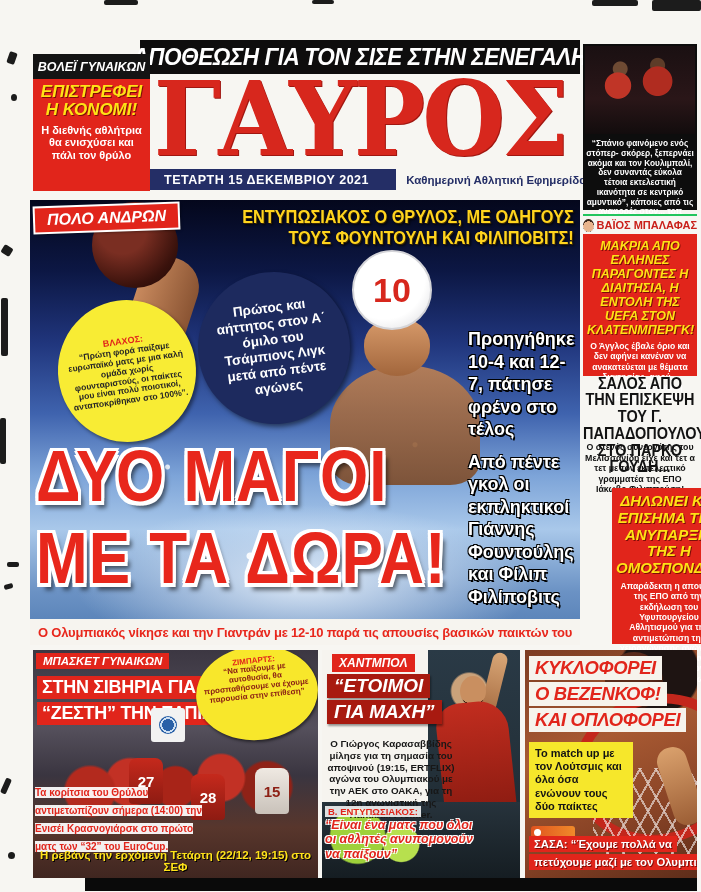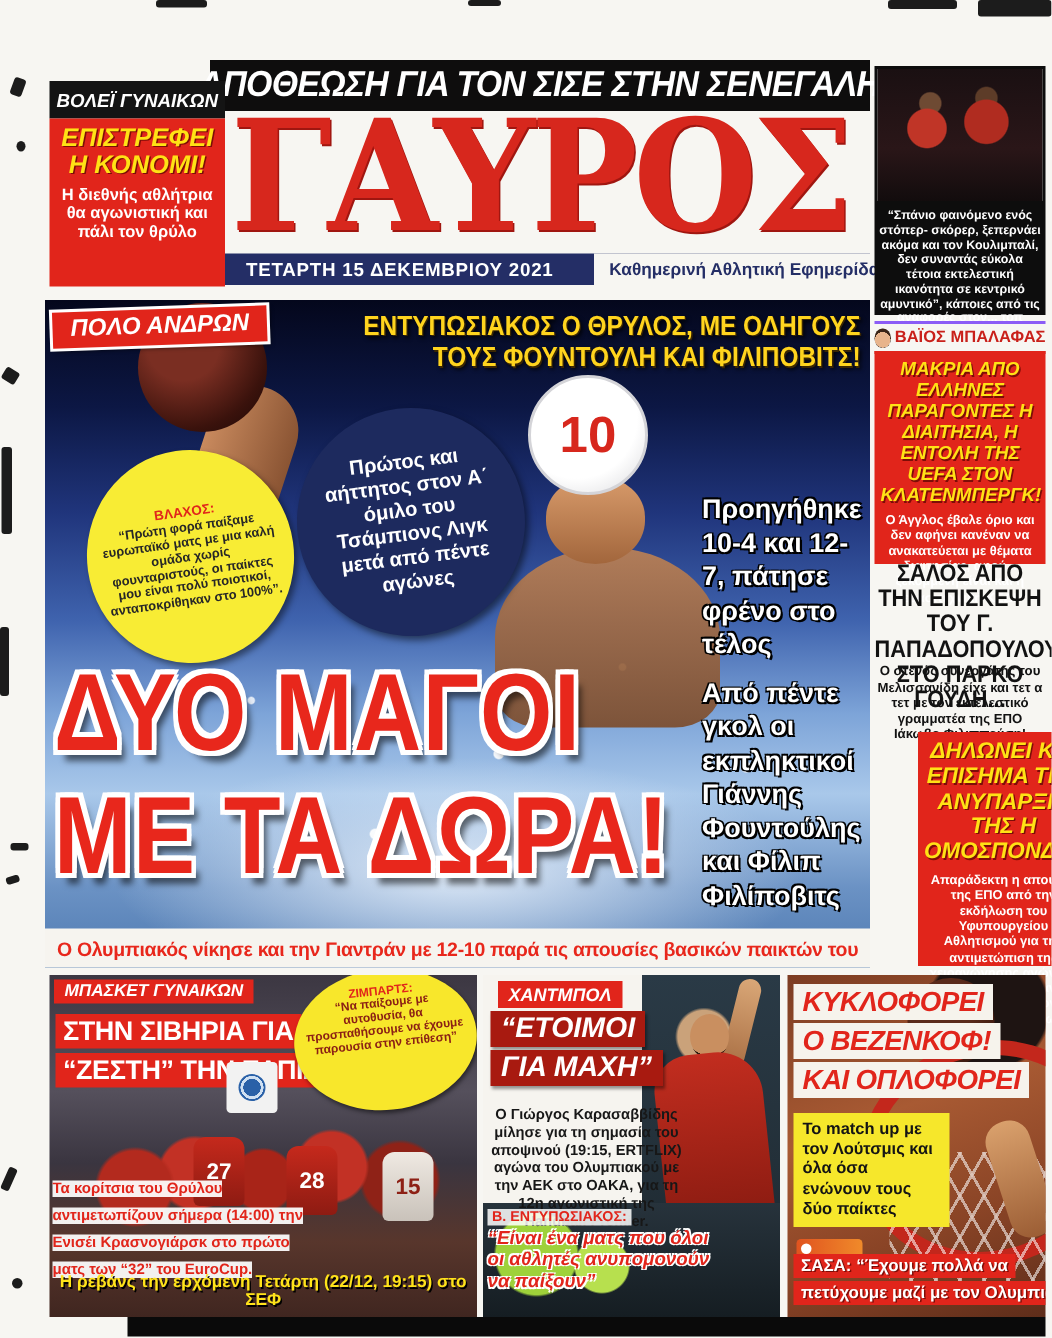--- a/index.html
+++ b/index.html
@@ -33,21 +33,21 @@
   .volley-box .b{margin-top:5px;font-weight:bold;font-size:11px;line-height:1.15;}
   .sb-photo{left:583px;top:44px;width:114px;height:92px;background:
       radial-gradient(circle at 30% 45%,#c03527 0 14%,transparent 15%),
       radial-gradient(circle at 66% 40%,#b02c20 0 16%,transparent 17%),
       radial-gradient(circle at 32% 26%,#6e4a33 0 7%,transparent 8%),
       radial-gradient(circle at 66% 22%,#5d3c28 0 7%,transparent 8%),
       linear-gradient(180deg,#1a1012 0%,#2a1618 60%,#120c0d 100%);
       border:2px solid #0d0d0d;box-sizing:border-box;}
   .sb-quote{left:583px;top:136px;width:114px;height:74px;background:#0d0d0d;color:#fff;
       font-weight:bold;font-size:8.3px;line-height:1.18;text-align:center;padding:3px 3px;box-sizing:border-box;}
-  .sb-col{left:583px;top:214px;width:114px;height:18px;background:#f7f6f2;border-top:2px solid #8b5cf6;
+  .sb-col{left:583px;top:214px;width:114px;height:18px;background:#f7f6f2;border-top:2px solid #22c55e;
       border-bottom:2px solid #c9201a;display:flex;align-items:center;justify-content:center;gap:3px;}
   .sb-col .nm{color:#c9201a;font-weight:bold;font-size:11px;white-space:nowrap;}
   .avatar{width:13px;height:13px;border-radius:50%;background:radial-gradient(circle at 50% 58%,#e8b48c 0 55%,#3a2417 56%);}
   .redbox{background:#e1251b;color:#fff;text-align:center;box-sizing:border-box;padding:5px 4px;}
   .redbox .yh{color:#ffe215;font-weight:bold;font-size:12.5px;line-height:1.12;font-style:italic;
       text-shadow:1px 1px 0 #7d0d07;}
   .redbox .wb{margin-top:4px;font-weight:bold;font-size:8.6px;line-height:1.2;}
   .sb-mid-h{left:583px;top:380px;width:114px;color:#121212;font-weight:bold;font-size:14.5px;
       line-height:1.05;text-align:center;transform:scaleY(1.1);}
   .sb-mid-b{left:583px;top:442px;width:114px;color:#121212;font-weight:bold;font-size:8.8px;
@@ -208,21 +208,21 @@
 <div class="abs datebar">
   <div class="d1">ΤΕΤΑΡΤΗ 15 ΔΕΚΕΜΒΡΙΟΥ 2021</div>
   <div class="d2">Καθημερινή Αθλητική Εφημερίδα</div>
 </div>
 
 <div class="abs volley-kicker">
   <span>ΒΟΛΕΪ ΓΥΝΑΙΚΩΝ</span>
 </div>
 <div class="abs volley-box">
   <div class="h">ΕΠΙΣΤΡΕΦΕΙ Η ΚΟΝΟΜΙ!</div>
-  <div class="b">Η διεθνής αθλήτρια θα αγωνιστική και πάλι τον θρύλο</div>
+  <div class="b">Η διεθνής αθλήτρια θα ενισχύσει και πάλι τον θρύλο</div>
 </div>
 
 <div class="abs sb-photo"></div>
 <div class="abs sb-quote">“Σπάνιο φαινόμενο ενός στόπερ- σκόρερ, ξεπερνάει ακόμα και τον Κουλιμπαλί, δεν συναντάς εύκολα τέτοια εκτελεστική ικανότητα σε κεντρικό αμυντικό”, κάποιες από τις αναφορές στον... τοπ σκόρερ του θρύλου</div>
 <div class="abs sb-col">
   <span class="avatar"></span>
   <span class="nm">ΒΑΪΟΣ ΜΠΑΛΑΦΑΣ</span>
 </div>
 <div class="abs redbox" style="left:583px;top:234px;width:114px;height:142px;">
   <div class="yh">ΜΑΚΡΙΑ ΑΠΟ ΕΛΛΗΝΕΣ ΠΑΡΑΓΟΝΤΕΣ Η ΔΙΑΙΤΗΣΙΑ, Η ΕΝΤΟΛΗ ΤΗΣ UEFA ΣΤΟΝ ΚΛΑΤΕΝΜΠΕΡΓΚ!</div>
@@ -275,21 +275,21 @@
   <div class="bk-bubble">
     <div class="nm">ΖΙΜΠΑΡΤΣ:</div>
     <div class="qt">“Να παίξουμε με αυτοθυσία, θα προσπαθήσουμε να έχουμε παρουσία στην επίθεση”</div>
   </div>
   <div class="bk-sign">
       <i></i>
     </div>
   <div class="jersey" style="left:96px;top:108px;">
     <span>27</span>
   </div>
-  <div class="jersey" style="left:158px;top:114px;text-align:center;">
+  <div class="jersey" style="left:158px;top:124px;text-align:center;">
     <span>28</span>
   </div>
   <div class="jersey" style="left:222px;top:118px;background:linear-gradient(180deg,#efe9e2,#c9c2ba);color:#8d2015;">
     <span>15</span>
   </div>
   <div class="bk-body">
     <span>Τα κορίτσια του Θρύλου αντιμετωπίζουν σήμερα (14:00) την Ενισέι Κρασνογιάρσκ στο πρώτο ματς των “32” του EuroCup.</span>
   </div>
   <div class="bk-foot">Η ρεβάνς την ερχόμενη Τετάρτη (22/12, 19:15) στο ΣΕΦ</div>
 </div>

